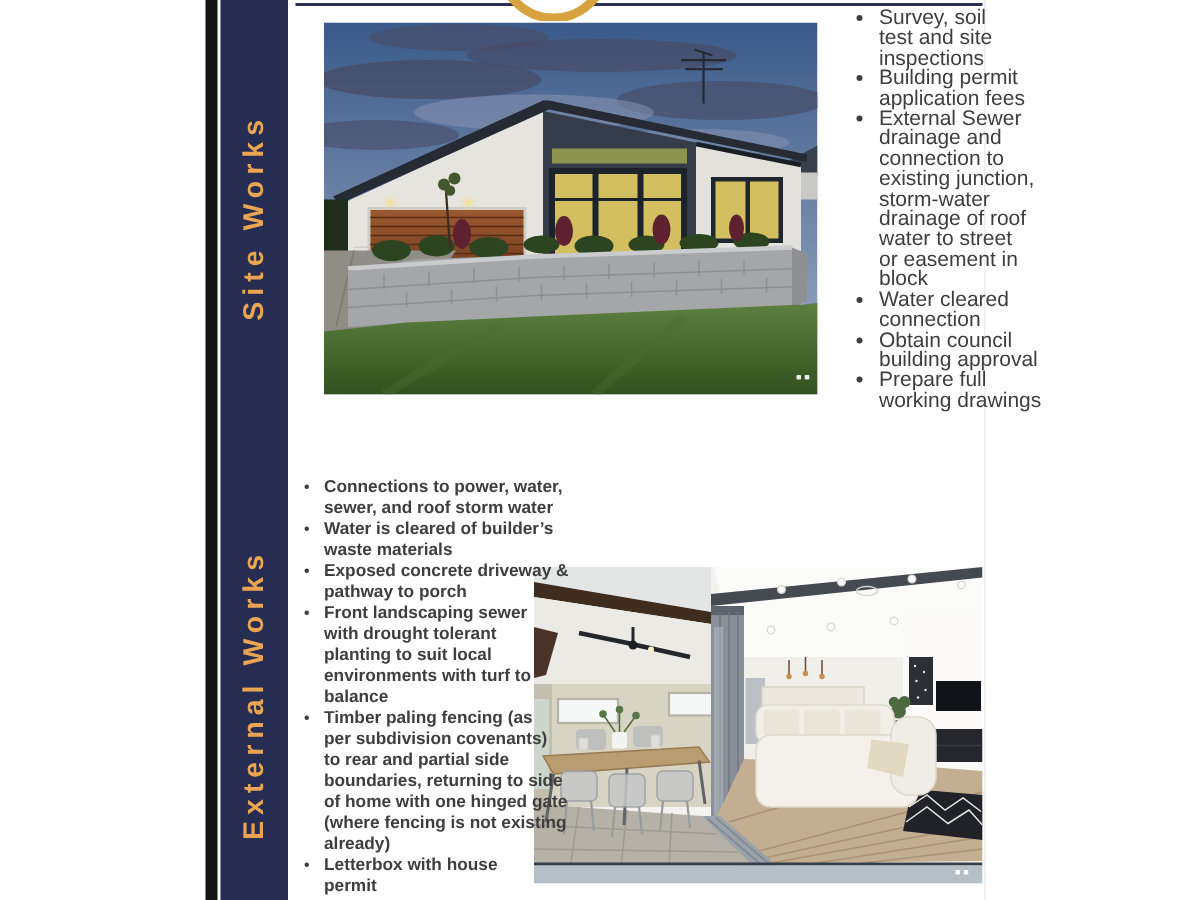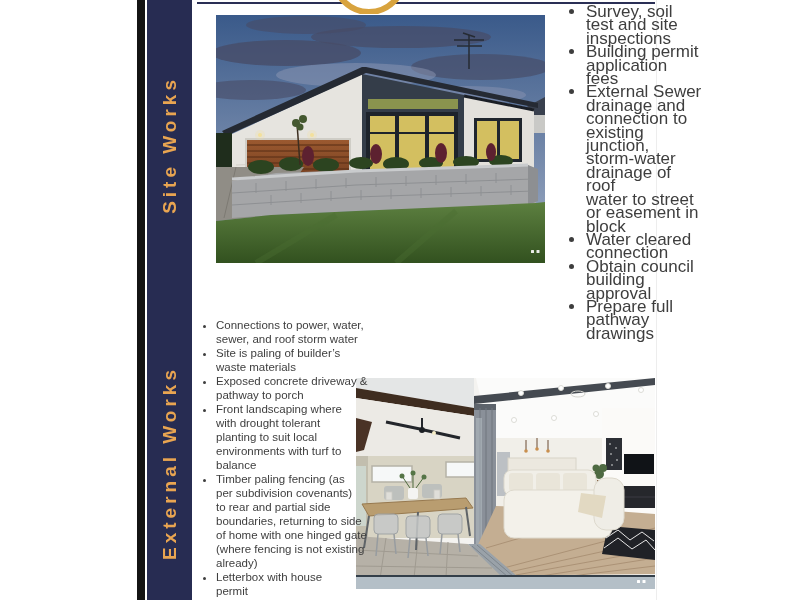--- a/index.html
+++ b/index.html
@@ -17,22 +17,22 @@
   .top-rule{position:absolute;left:197px;top:2px;width:458px;height:2px;background:#2a2f55;}
   .logo-arc{position:absolute;left:330px;top:0;width:80px;height:14px;}
   .right-edge{position:absolute;left:656px;top:0;width:1px;height:600px;background:#ededed;}
   
   .photo{position:absolute;display:block;}
   #site-photo{left:216px;top:15px;width:329px;height:248px;}
   #external-photo{left:356px;top:378px;width:299px;height:211px;}
   
   .list{position:absolute;margin:0;color:#3e3e3e;list-style:disc outside;z-index:5;}
   .list li{white-space:pre-line;margin:0;padding:0;}
-  #site-list{left:546px;top:5px;width:118px;font-size:17px;line-height:13.4px;}
-  #external-list{left:199px;top:318px;width:178px;font-size:11.5px;line-height:14px;padding-left:17px;}
+  #site-list{left:546px;top:5px;width:118px;font-size:14px;line-height:13.4px;}
+  #external-list{left:199px;top:318px;width:178px;font-size:11.5px;line-height:14px;padding-left:17px;font-weight:bold;}
 </style>
 </head>
 <body>
 
 <div class="page">
 
   <div class="left-border"></div>
   <div class="side-bar"></div>
 
   <div class="vlabel-wrap" id="site-works-label">
@@ -363,31 +363,31 @@
 storm-water
 drainage of roof
 water to street
 or easement in
 block</li>
     <li>Water cleared
 connection</li>
     <li>Obtain council
 building approval</li>
     <li>Prepare full
-pathway drawings</li>
+working drawings</li>
   </ul>
 
   <ul class="list" id="external-list">
     <li>Connections to power, water,
 sewer, and roof storm water</li>
-    <li>Site is paling of builder’s
+    <li>Water is cleared of builder’s
 waste materials</li>
     <li>Exposed concrete driveway &amp;
 pathway to porch</li>
-    <li>Front landscaping where
+    <li>Front landscaping sewer
 with drought tolerant
 planting to suit local
 environments with turf to
 balance</li>
     <li>Timber paling fencing (as
 per subdivision covenants)
 to rear and partial side
 boundaries, returning to side
 of home with one hinged gate
 (where fencing is not existing

